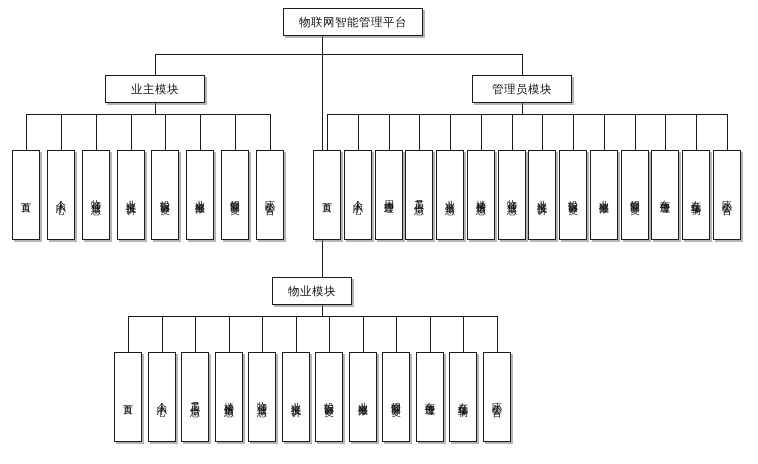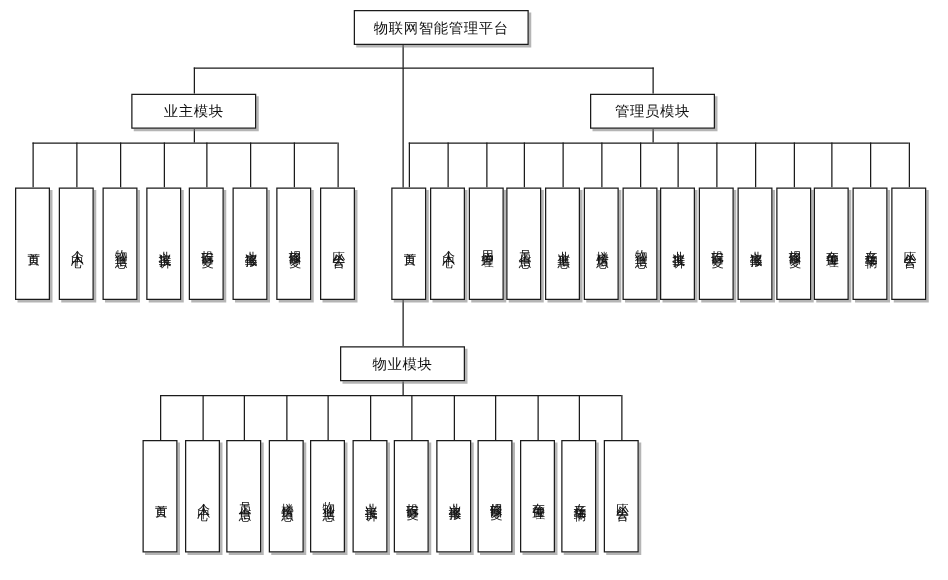--- a/index.html
+++ b/index.html
@@ -98,21 +98,21 @@
   <div class="ln v" style="left:322px; top:54px; height:223px;"></div>
 
   <div class="node wide" id="admin-module" style="left:472px; top:75px; width:100px; height:28px;">
     <span class="label">管理员模块</span>
   </div>
 
   <div class="node wide" id="owner-module" style="left:105px; top:75px; width:100px; height:28px;">
     <span class="label">业主模块</span>
   </div>
 
-  <div class="node wide" id="property-module" style="left:272px; top:277px; width:100px; height:28px;">
+  <div class="node wide" id="property-module" style="left:272px; top:277px; width:80px; height:28px;">
     <span class="label">物业模块</span>
   </div>
 
   <div class="ln v" style="left:155px; top:103px; height:11px;"></div>
   <div class="ln v" style="left:522px; top:103px; height:11px;"></div>
   <div class="ln v" style="left:322px; top:305px; height:11px;"></div>
 
   <div id="connectors-owner">
       <div class="ln h" style="left: 26px; top: 114px; width: 244px;"></div>
       <div class="ln v" style="left: 26px; top: 114px; height: 36px;"></div>

